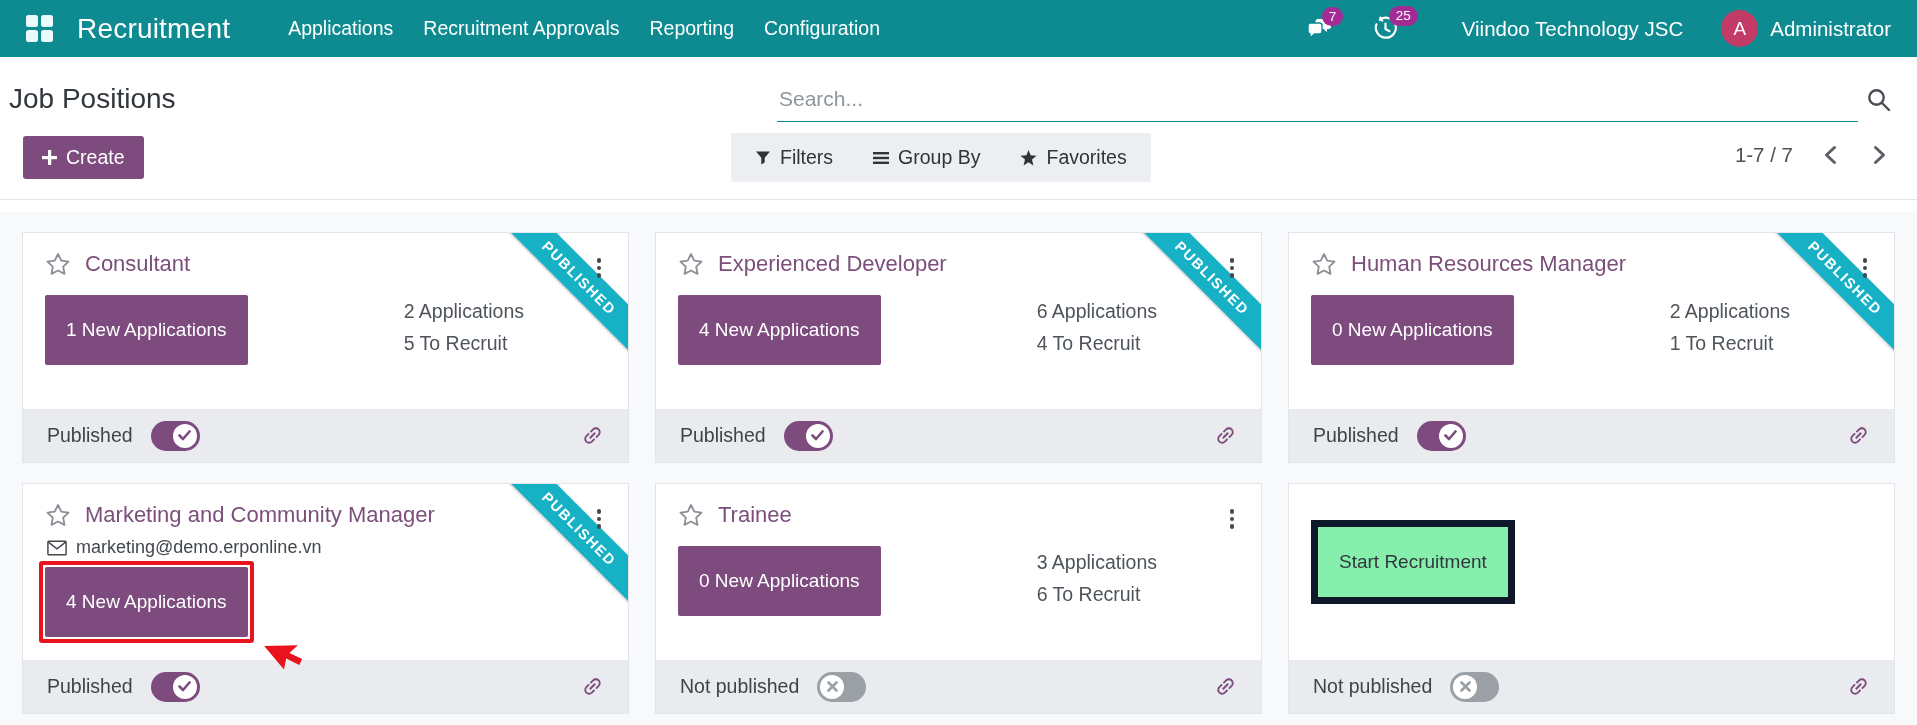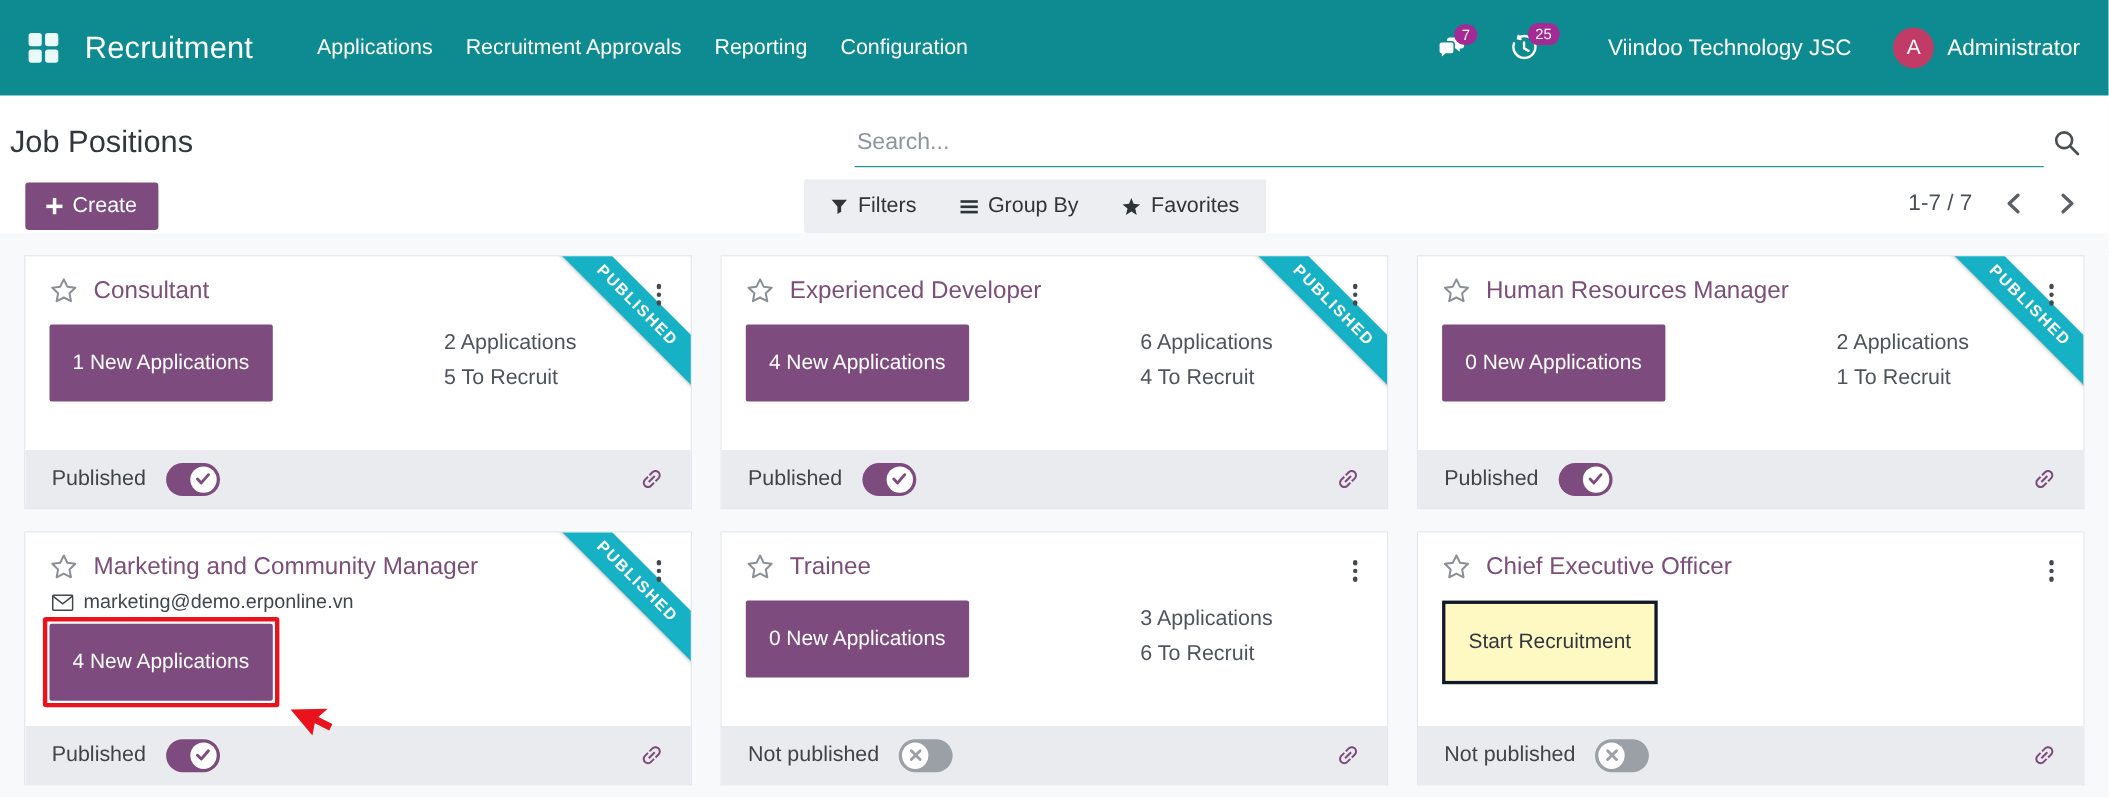--- a/index.html
+++ b/index.html
@@ -6,21 +6,21 @@
     --teal:#0e8a91; --purple:#7d4b7e; --purple-title:#7b4f79; --ribbon:#17b1c6;
     --badge:#a42a96; --avatar:#c23a66; --red:#e8131d; --footer-bg:#e9ebee;
     --filter-bg:#eceef1; --text-dark:#32373d; --text-stat:#4e545b;
     --toggle-off:#9aa0a6; --border:#e2e5e9; --content-bg:#f8f9fb;
   }
   *{box-sizing:border-box; margin:0; padding:0;}
   body{width:1917px; height:725px; font-family:"Liberation Sans",sans-serif; background:#fff; overflow:hidden;}
   .page{position:relative; width:1917px; height:725px;}
 
   
-  .navbar{height:87px; background:var(--teal); color:#fff; display:flex; align-items:center; padding:0 26px;}
+  .navbar{height:57px; background:var(--teal); color:#fff; display:flex; align-items:center; padding:0 26px;}
   .apps-icon{display:grid; grid-template-columns:12px 12px; grid-gap:3px; cursor:pointer;}
   .apps-icon i{width:12px; height:12px; background:#eafafa; border-radius:2.5px; display:block;}
   .brand{font-size:28px; font-weight:500; margin:0 58px 0 24px; letter-spacing:.2px; cursor:pointer;}
   .nav-menu{display:flex; gap:30px; font-size:19.5px;}
   .nav-menu span{cursor:pointer; white-space:nowrap;}
   .nav-right{margin-left:auto; display:flex; align-items:center;}
   .systray-item{position:relative; margin-right:40px; cursor:pointer; display:flex; align-items:center;}
   .badge{position:absolute; top:-10px; left:16px; background:var(--badge); color:#fff; font-size:13.5px; line-height:1; padding:3px 7px; border-radius:10px;}
   .company{font-size:20.5px; margin:0 38px 0 24px; cursor:pointer; white-space:nowrap;}
   .user{display:flex; align-items:center; gap:12px; cursor:pointer;}
@@ -48,21 +48,21 @@
   .card-main{flex:1; padding:18px 22px 0; position:relative;}
   .card-head{display:flex; align-items:center; gap:14px; padding-right:40px;}
   .star{display:flex; cursor:pointer;}
   .card-title{font-size:22px; color:var(--purple-title); cursor:pointer; white-space:nowrap;}
   .kebab{position:absolute; right:24px; top:22px; display:flex; flex-direction:column; gap:3px; cursor:pointer; padding:3px; z-index:3;}
   .kebab i{width:4.5px; height:4.5px; border-radius:50%; background:#44494e; display:block;}
   .card-email{display:flex; align-items:center; gap:9px; margin:9px 0 0 2px; font-size:18px; color:#42474d;}
   .card-body{display:flex; align-items:flex-start; margin-top:18px;}
   .card--email .card-body{margin-top:9px;}
   .action-btn{background:var(--purple); color:#fff; border:none; border-radius:2px; font-size:19px; padding:24px 21px; cursor:pointer; white-space:nowrap; font-family:"Liberation Sans",sans-serif;}
-  .action-btn.plain{background:#fef9c3; color:var(--text-dark); border:3px solid #0f172a; border-radius:0;}
+  .action-btn.plain{background:#86efac; color:var(--text-dark); border:7px solid #0f172a; border-radius:0;}
   .highlight{position:relative; display:inline-block; border:4px solid var(--red); border-radius:3px; padding:2px; margin:-6px 0 0 -6px;}
   .pointer{position:absolute; right:-55px; bottom:-36px; z-index:4;}
   .stats{margin-left:auto; margin-right:82px; font-size:19.5px; color:var(--text-stat); line-height:32px;}
   .stats div{cursor:pointer; white-space:nowrap;}
   .card-footer{height:53px; flex-shrink:0; background:var(--footer-bg); display:flex; align-items:center; padding:0 24px; gap:18px;}
   .status-label{font-size:19.5px; color:#3f444a;}
   .toggle{width:49px; height:30px; border-radius:16px; position:relative; cursor:pointer; flex-shrink:0;}
   .toggle.on{background:var(--purple);}
   .toggle.off{background:var(--toggle-off);}
   .knob{position:absolute; top:3px; width:24px; height:24px; border-radius:50%; background:#fff; display:flex; align-items:center; justify-content:center;}
@@ -396,33 +396,20 @@
           <span class="link-icon">
               <svg width="23" height="23" viewBox="0 0 24 24" fill="#7d4b7e">
                 <path d="M3.9 12c0-1.71 1.39-3.1 3.1-3.1h4V7H7c-2.76 0-5 2.24-5 5s2.24 5 5 5h4v-1.9H7c-1.71 0-3.1-1.39-3.1-3.1zM8 13h8v-2H8v2zm9-6h-4v1.9h4c1.71 0 3.1 1.39 3.1 3.1s-1.39 3.1-3.1 3.1h-4V17h4c2.76 0 5-2.24 5-5s-2.24-5-5-5z"></path>
               </svg>
             </span>
         </div>
       </div>
 
       <div class="card">
         <div class="card-main">
-          <div class="card-head">
-            <span class="star">
-                <svg width="26" height="25" viewBox="0 0 24 23" fill="none" stroke="#8b9097" stroke-width="1.7" stroke-linejoin="round">
-                  <path d="M12 1.8l3 6.1 6.7.9-4.9 4.7 1.2 6.6L12 17l-6 3.1 1.2-6.6L2.3 8.8 9 7.9z"></path>
-                </svg>
-              </span>
-            <span class="card-title">Chief Executive Officer</span>
-            <span class="kebab">
-                <i></i>
-                <i></i>
-                <i></i>
-              </span>
-          </div>
           <div class="card-body">
             <button class="action-btn plain">Start Recruitment</button>
           </div>
         </div>
         <div class="card-footer">
           <span class="status-label">Not published</span>
           <span class="toggle off">
               <span class="knob">
                 <svg width="11" height="11" viewBox="0 0 11 11" fill="none" stroke="#9aa0a6" stroke-width="2.6" stroke-linecap="round">
                   <path d="M1.5 1.5 L9.5 9.5 M9.5 1.5 L1.5 9.5"></path>

